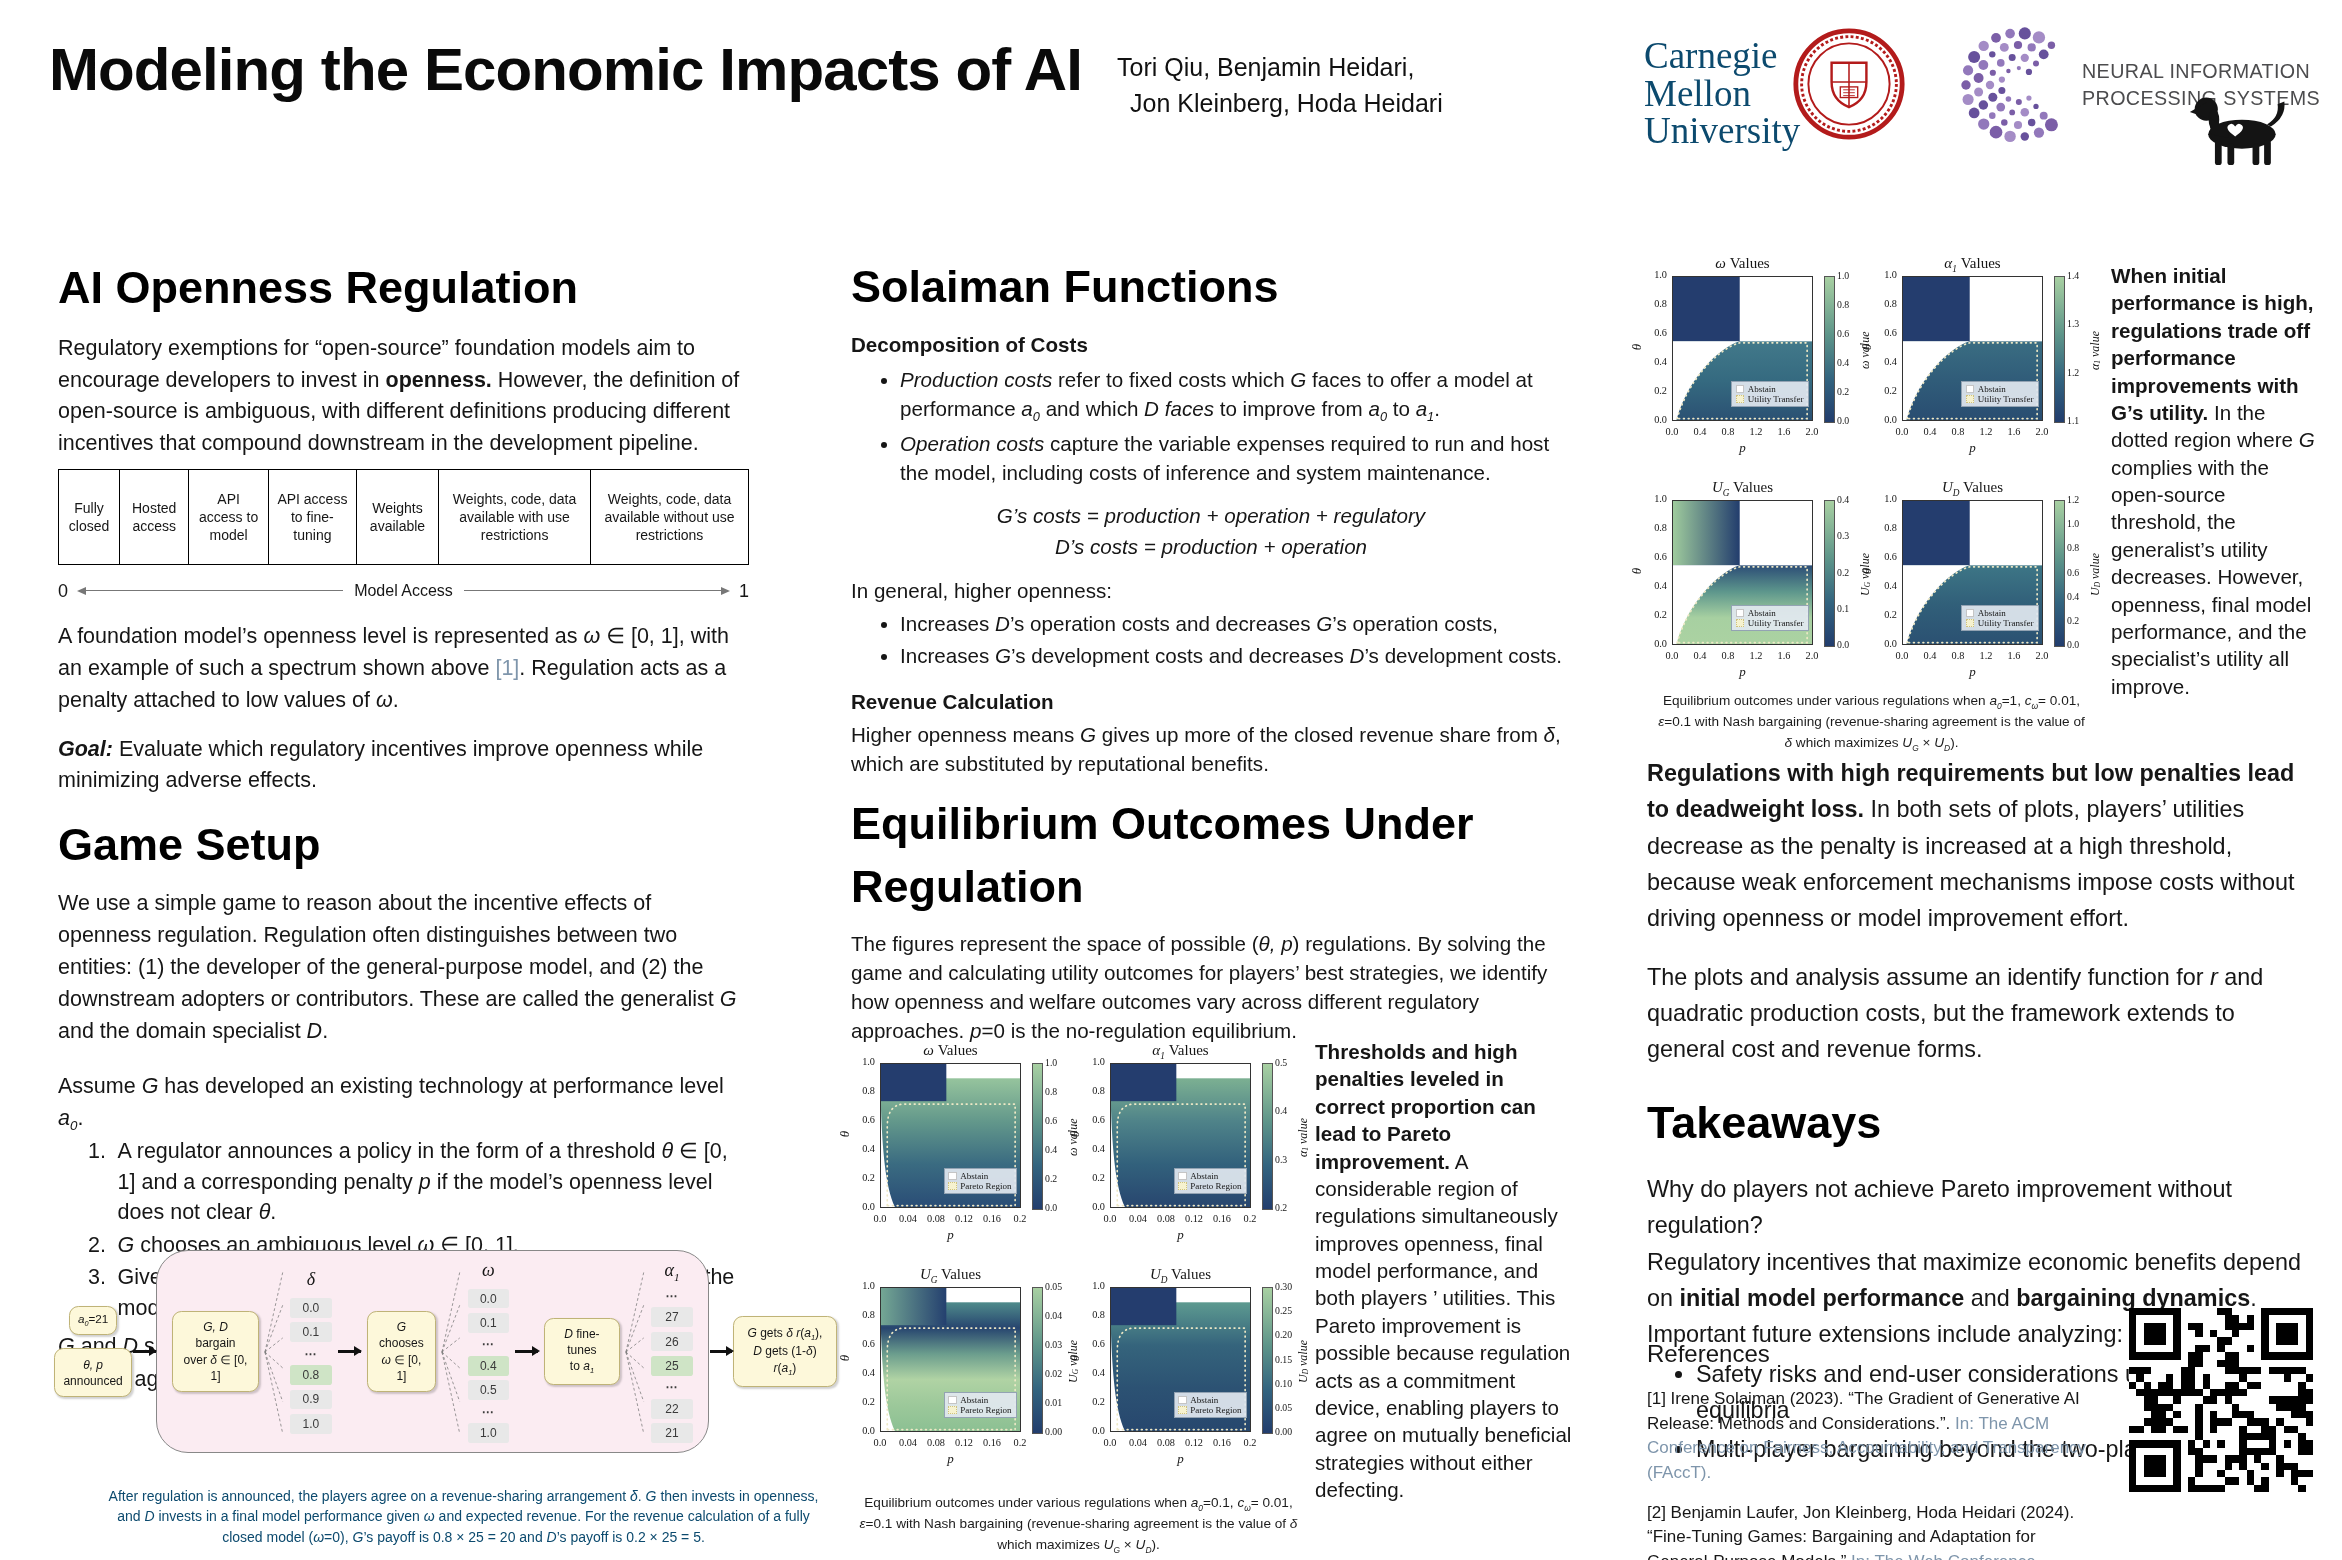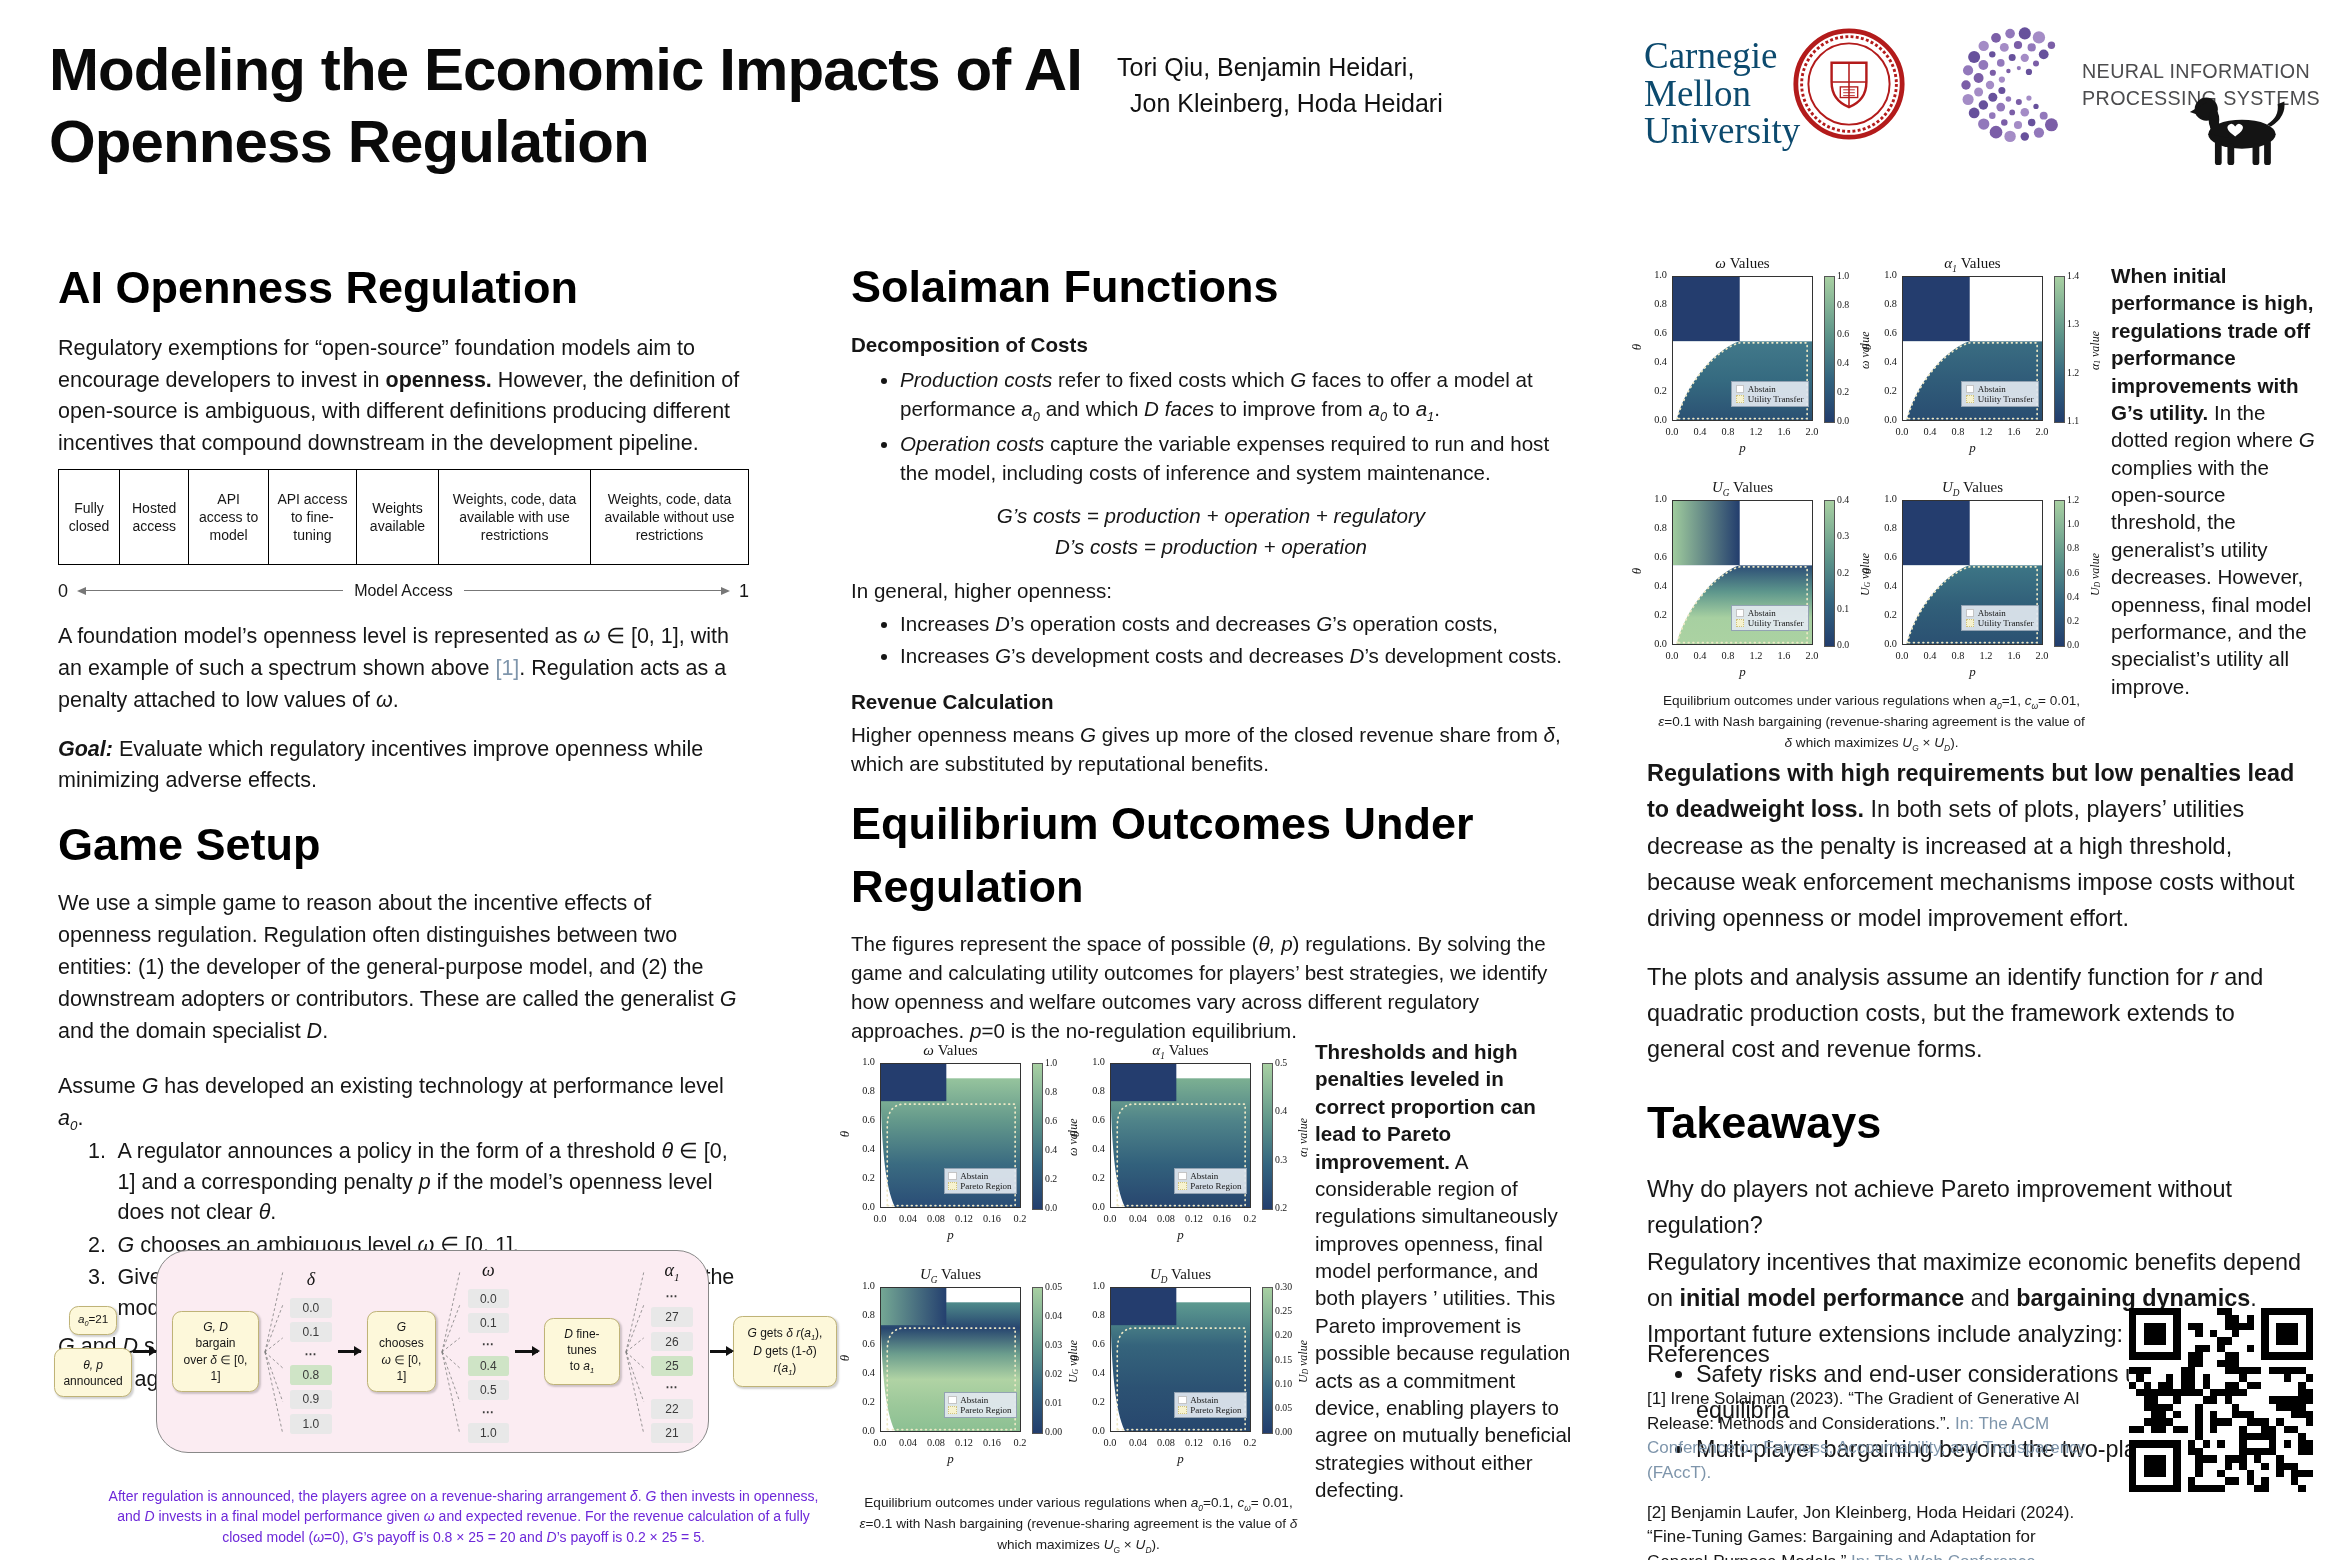--- a/index.html
+++ b/index.html
@@ -44,21 +44,21 @@
   .ybox.small{font-size:11.7px;padding:4.7px 7.5px;}
   .harrow{width:22.5px;min-width:22.5px;height:2.1px;background:#111;position:relative;margin:0 0.9px;}
   .harrow:after{content:'';position:absolute;right:-1.9px;top:-4.3px;border-left:8.4px solid #111;border-top:5.2px solid transparent;border-bottom:5.2px solid transparent;}
   .pink{background:#fbecf2;border:1.4px solid #888;border-radius:32px;display:flex;align-items:center;gap:5.6px;padding:9.4px 15px;}
   .fan{width:20.6px;min-width:20.6px;height:178px;}
   .chipcol{display:flex;flex-direction:column;align-items:center;gap:4.7px;}
   .chiphead{font-family:"Liberation Serif",serif;font-style:italic;font-size:18px;height:24px;}
   .chip{background:#e8e8e8;border-radius:2.8px;padding:2.8px 9.4px;font-size:12px;color:#3a3a3a;min-width:22.5px;text-align:center;}
   .chip.hl{background:#cfe4c6;}
   .chip.dots{background:none;padding:0 9.4px;font-weight:700;letter-spacing:0.9px;}
-  .diacap{position:absolute;left:103px;top:1486px;width:721px;font-size:14px;line-height:1.45;text-align:center;color:#6d28d9;}
+  .diacap{position:absolute;left:103px;top:1486px;width:721px;font-size:14px;line-height:1.45;text-align:center;color:#0c4a6e;}
   
   .eqline{text-align:center;font-style:italic;margin:1.9px 0;font-size:20.6px;}
   
   .figure{position:absolute;display:grid;grid-template-columns:230px 230px;column-gap:0px;row-gap:24px;}
   .panel{position:relative;width:230px;height:200px;}
   .ptitle{position:absolute;top:0;left:32px;width:141px;text-align:center;font-family:"Liberation Serif",serif;font-size:15px;}
   .plot{position:absolute;left:32px;top:20.6px;width:141px;height:145px;border:0.9px solid #333;box-sizing:border-box;background:#fff;}
   .plot svg{position:absolute;left:0;top:0;width:100%;height:100%;}
   .ytick{position:absolute;left:0;width:27px;text-align:right;font-family:"Liberation Serif",serif;font-size:10.3px;}
   .xtick{position:absolute;top:171px;width:32px;text-align:center;font-family:"Liberation Serif",serif;font-size:10.3px;}
@@ -81,21 +81,20 @@
   .refs p{font-size:17px;line-height:1.45;margin:0 0 15px 0;}
   .qr{position:absolute;left:2129px;top:1308px;width:184px;height:184px;}
 </style>
 </head>
 <body>
 
 <div class="poster">
 
   <div class="h1">
     <div>Modeling the Economic Impacts of AI</div>
-    <div>Openness Regulation</div>
   </div>
   <div class="authors">
     <div>Tori Qiu, Benjamin Heidari,</div>
     <div>Jon Kleinberg, Hoda Heidari</div>
   </div>
   <div class="cmu">
     <div>Carnegie</div>
     <div>Mellon</div>
     <div>University</div>
   </div>

